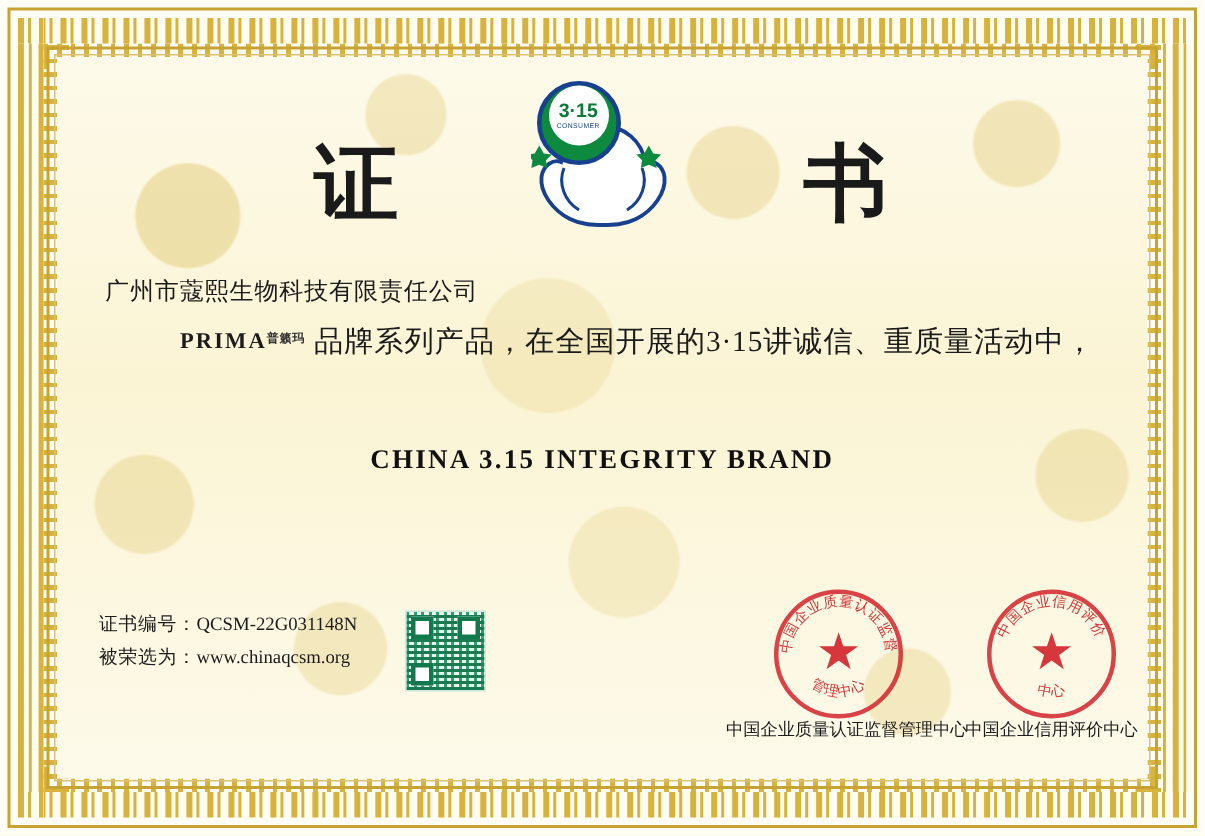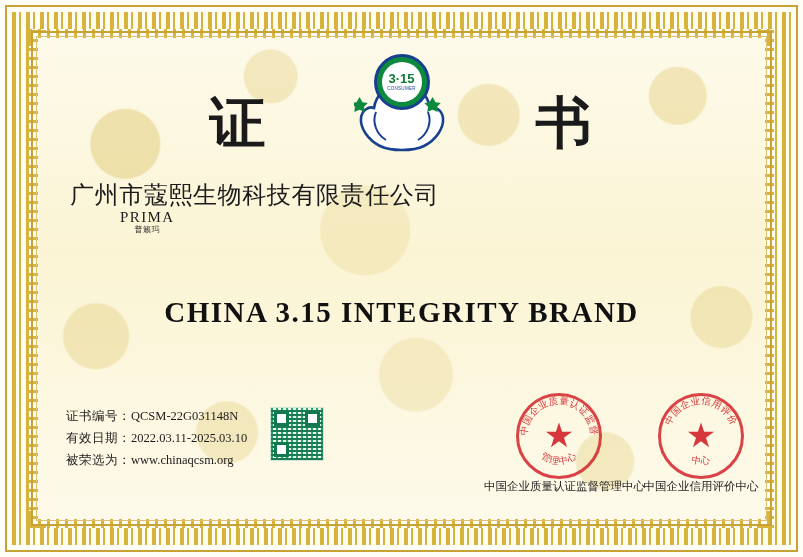--- a/index.html
+++ b/index.html
@@ -104,29 +104,29 @@
   }
 
   
   .emblem {
     position: relative;
     width: 120px;
     height: 108px;
   }
   .emblem-circle {
     position: absolute;
-    left: 32px; top: 2px;
+    left: 16px; top: 2px;
     width: 56px; height: 56px;
     border-radius: 50%;
     background: #0d8a3e;
     border: 3px solid #17418f;
     box-sizing: border-box;
     display: flex;
     align-items: center;
-    justify-content: center;
+    justify-content: flex-start;
     flex-direction: column;
     z-index: 3;
   }
   .emblem-inner {
     width: 40px; height: 40px;
     border-radius: 50%;
     background: #ffffff;
     display: flex;
     flex-direction: column;
     align-items: center;
@@ -160,32 +160,33 @@
     left: 26px; right: 26px;
     top: 140px;
   }
   .line {
     color: #1b1b1b;
     font-family: "Liberation Serif", serif;
     font-size: 19.5px;
     line-height: 34px;
     letter-spacing: .6px;
   }
-  .line-1 { font-size: 24px; padding-left: 6px; }
+  .line-1 { font-size: 16px; padding-left: 6px; }
   .line-2 { padding-left: 56px; display: flex; align-items: baseline; }
   .line-3 { padding-left: 26px; }
 
   .brand-mark {
     display: inline-flex;
-    flex-direction: column;
-    align-items: center;
+    flex-direction: row;
+    align-items: flex-start;
     line-height: 1;
     margin-right: 6px;
     position: relative;
     top: -2px;
+    font-weight: bold;
   }
   .brand-mark .brand-en {
     font-family: "Liberation Serif", serif;
     font-size: 15px;
     letter-spacing: 1.4px;
     color: #1b1b1b;
   }
   .brand-mark .brand-cn {
     font-family: "Liberation Sans", sans-serif;
     font-size: 8px;
@@ -204,21 +205,21 @@
   .award-cn {
     font-family: "Liberation Serif", serif;
     font-size: 52px;
     font-weight: bold;
     color: #111;
     letter-spacing: 1px;
     line-height: 1.1;
   }
   .award-en {
     font-family: "Liberation Serif", serif;
-    font-size: 29px;
+    font-size: 18px;
     font-weight: bold;
     color: #111;
     letter-spacing: 1.5px;
     margin-top: 4px;
   }
 
   
   .footer {
     position: absolute;
     left: 0; right: 0;
@@ -355,35 +356,33 @@
       <div class="title-char">书</div>
     </div>
 
     <div class="body-text">
       <div class="line line-1">广州市蔻熙生物科技有限责任公司</div>
       <div class="line line-2">
         <span class="brand-mark">
           <span class="brand-en">PRIMA</span>
           <span class="brand-cn">普籁玛</span>
         </span>
+        <span>品牌系列产品，在全国开展的3·15讲诚信、重质量活动中，</span>
       </div>
     </div>
 
     <div class="award">
       <div class="award-en">CHINA 3.15 INTEGRITY BRAND</div>
     </div>
 
     <div class="footer">
 
       <div class="cert-info">
         <div class="row">
           <span class="label">证书编号：</span><span class="value">QCSM-22G031148N</span>
-        </div>
-        <div class="row">
-          <span class="label">有效日期：</span><span class="value">2022.03.11-2025.03.10</span>
         </div>
         <div class="row">
           <span class="label">被荣选为：</span><span class="value">www.chinaqcsm.org</span>
         </div>
       </div>
 
       <div class="qr">
         <div class="qr-bl"></div>
       </div>
 

